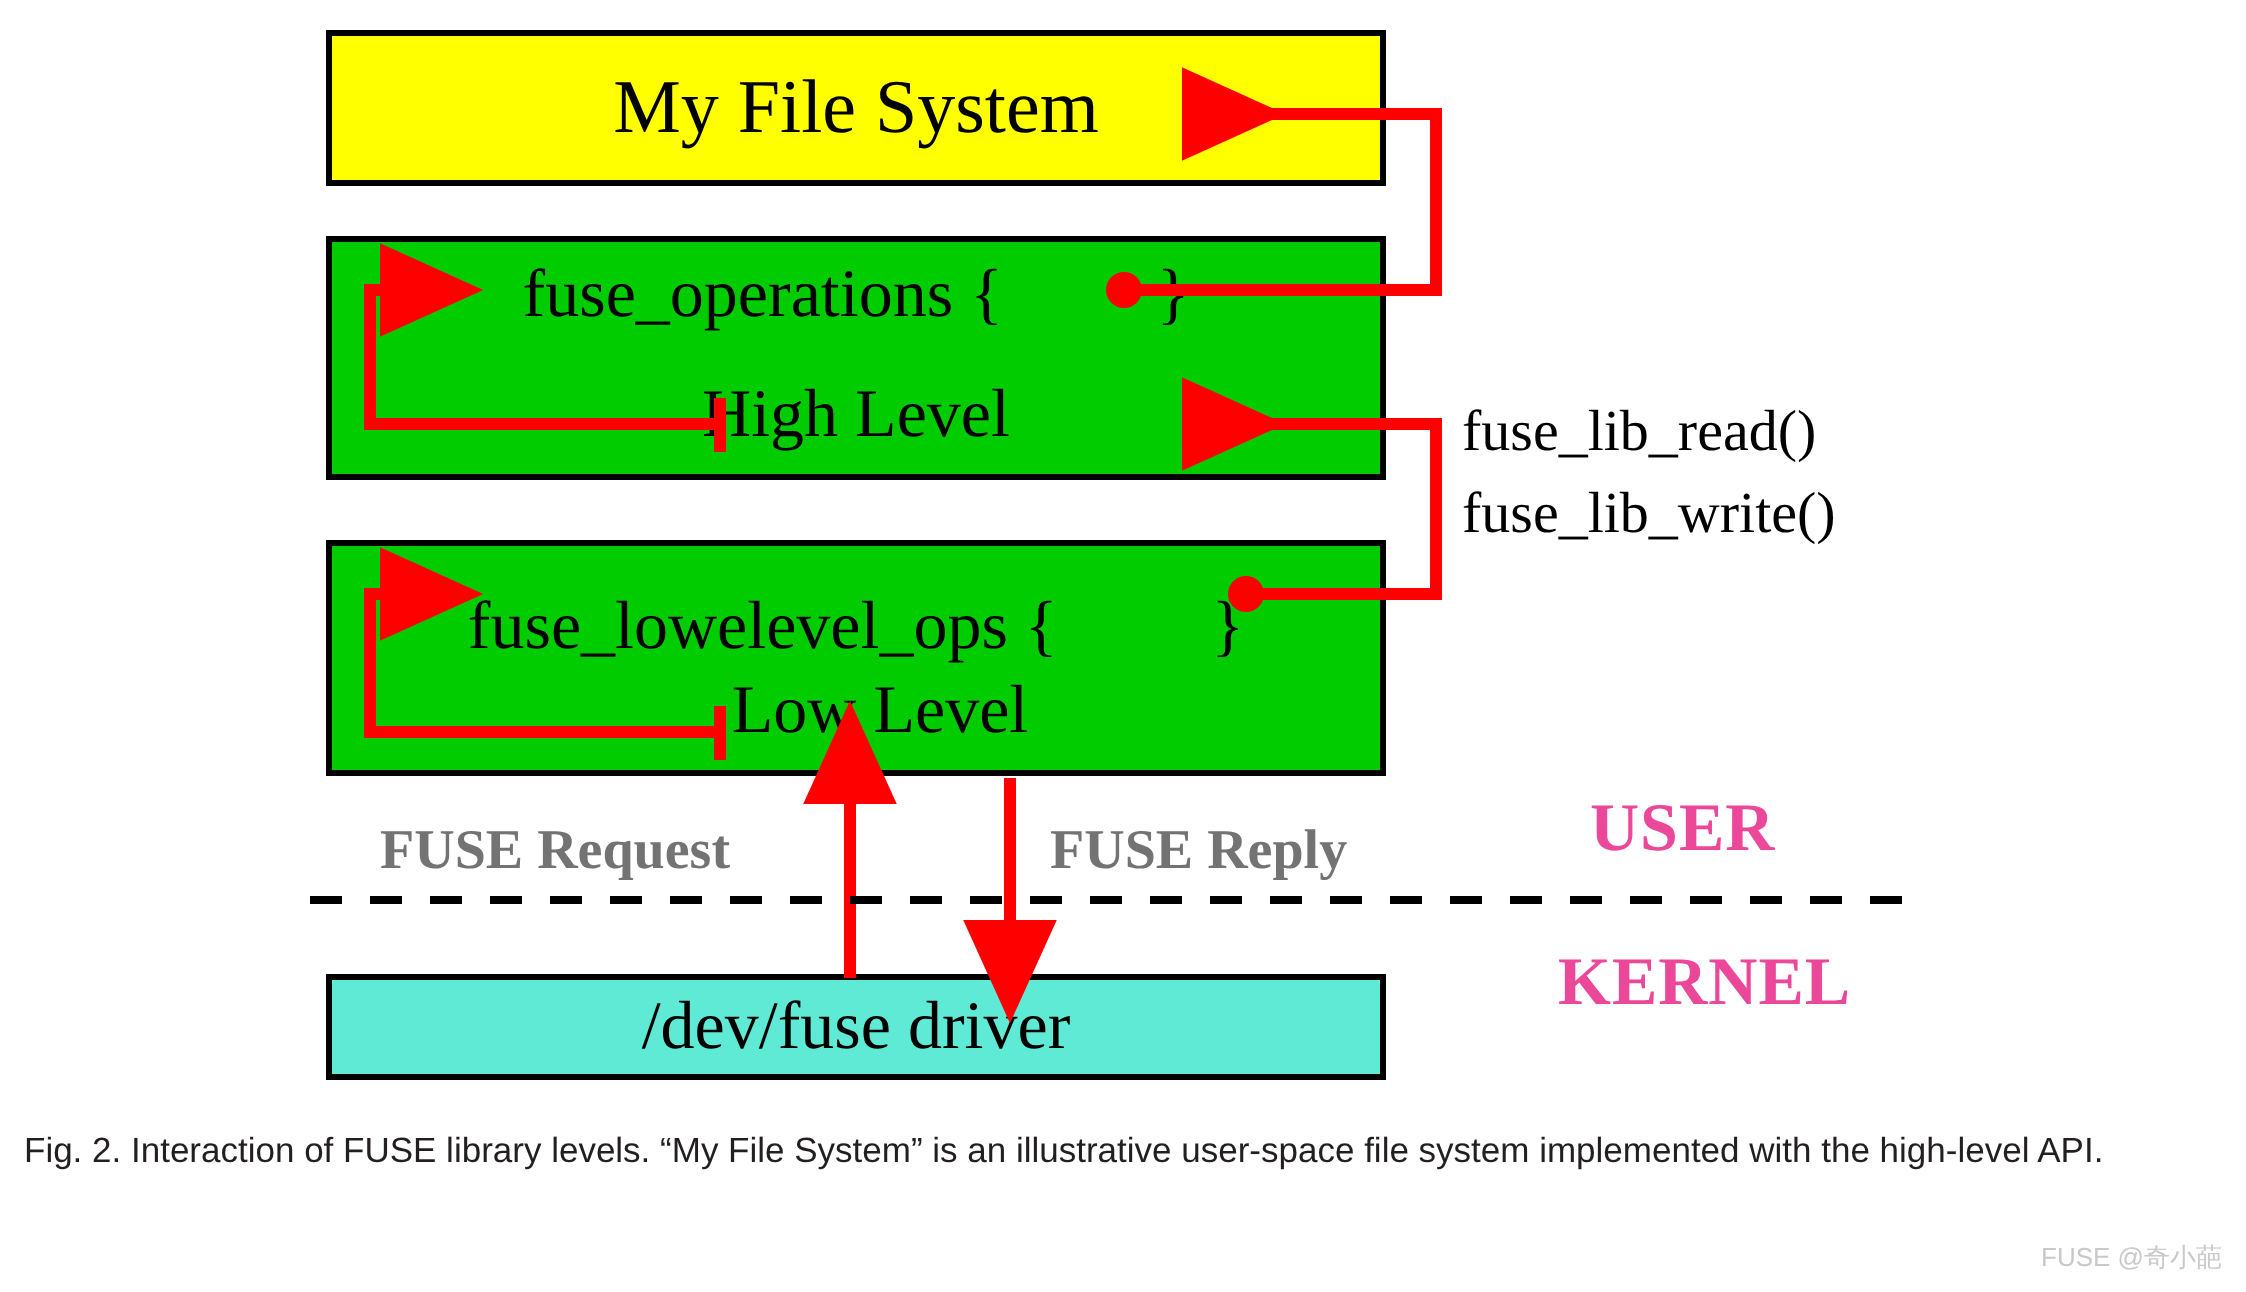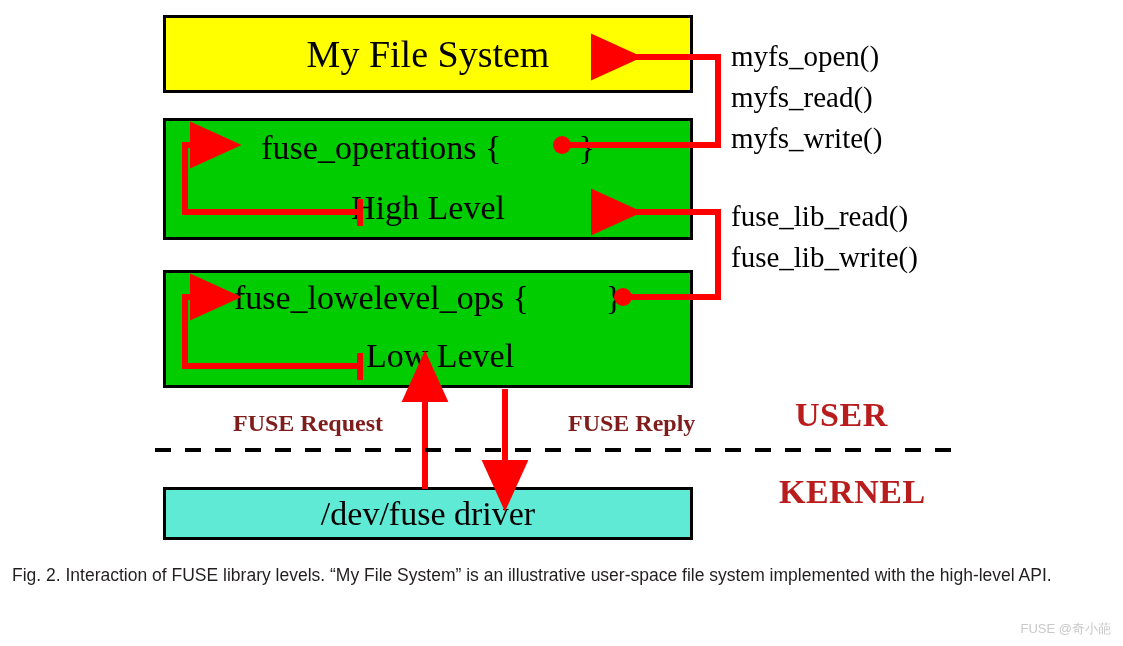--- a/index.html
+++ b/index.html
@@ -74,21 +74,21 @@
     position: absolute;
     left: 0;
     width: 100%;
     text-align: center;
     font-size: 34px;
     white-space: nowrap;
     color: #000;
   }
   #high-struct { top: 8px; }
   #high-level  { top: 68px; }
-  #low-struct  { top: 6px; }
+  #low-struct  { top: 22px; }
   #low-level   { top: 64px; margin-left: 12px; }
 
   .struct-name { display: inline-block; }
   .brace { display: inline-block; }
   .brace-gap { display: inline-block; width: 60px; }
 
   
   #red-layer {
     position: absolute;
     left: 0; top: 0;
@@ -108,34 +108,33 @@
   #calls-myfs { left: 731px; top: 36px; }
   #calls-fuse { left: 731px; top: 196px; }
 
   
   .side-label {
     position: absolute;
     font-family: "Liberation Serif", serif;
     font-weight: bold;
     font-size: 34px;
     letter-spacing: 0.5px;
-    color: #b91c1c;
+    color: #ec4899;
     white-space: nowrap;
   }
   #label-user   { left: 795px; top: 396px; }
   #label-kernel { left: 779px; top: 473px; }
 
   .flow-label {
     position: absolute;
     font-family: "Liberation Serif", serif;
     font-weight: bold;
-    font-size: 24px;
-    color: #7f1d1d;
-    white-space: nowrap;
-    margin-left: 43px;
+    font-size: 28px;
+    color: #737373;
+    white-space: nowrap;
   }
   #label-request { left: 190px; top: 410px; }
   #label-reply   { left: 525px; top: 410px; }
 
   
   #caption {
     position: absolute;
     left: 12px; top: 562px;
     width: 1100px;
     font-family: "Liberation Sans", sans-serif;
@@ -226,25 +225,20 @@
       <line x1="360" y1="353" x2="360" y2="380" stroke="#ff0000" stroke-width="6"></line>
     </g>
 
     <line x1="425" y1="489" x2="425" y2="396" stroke="#ff0000" stroke-width="6" marker-end="url(#arrow-up)"></line>
 
     <line x1="505" y1="389" x2="505" y2="466" stroke="#ff0000" stroke-width="6" marker-end="url(#arrow-down)"></line>
 
     <line x1="155" y1="450" x2="965" y2="450" stroke="#000000" stroke-width="4" stroke-dasharray="16 14"></line>
   </svg>
 
-  <div class="call-group" id="calls-myfs">
-    <div>myfs_open()</div>
-    <div>myfs_read()</div>
-    <div>myfs_write()</div>
-  </div>
 
   <div class="call-group" id="calls-fuse">
     <div>fuse_lib_read()</div>
     <div>fuse_lib_write()</div>
   </div>
 
   <div class="flow-label" id="label-request">FUSE Request</div>
   <div class="flow-label" id="label-reply">FUSE Reply</div>
 
   <div class="side-label" id="label-user">USER</div>

